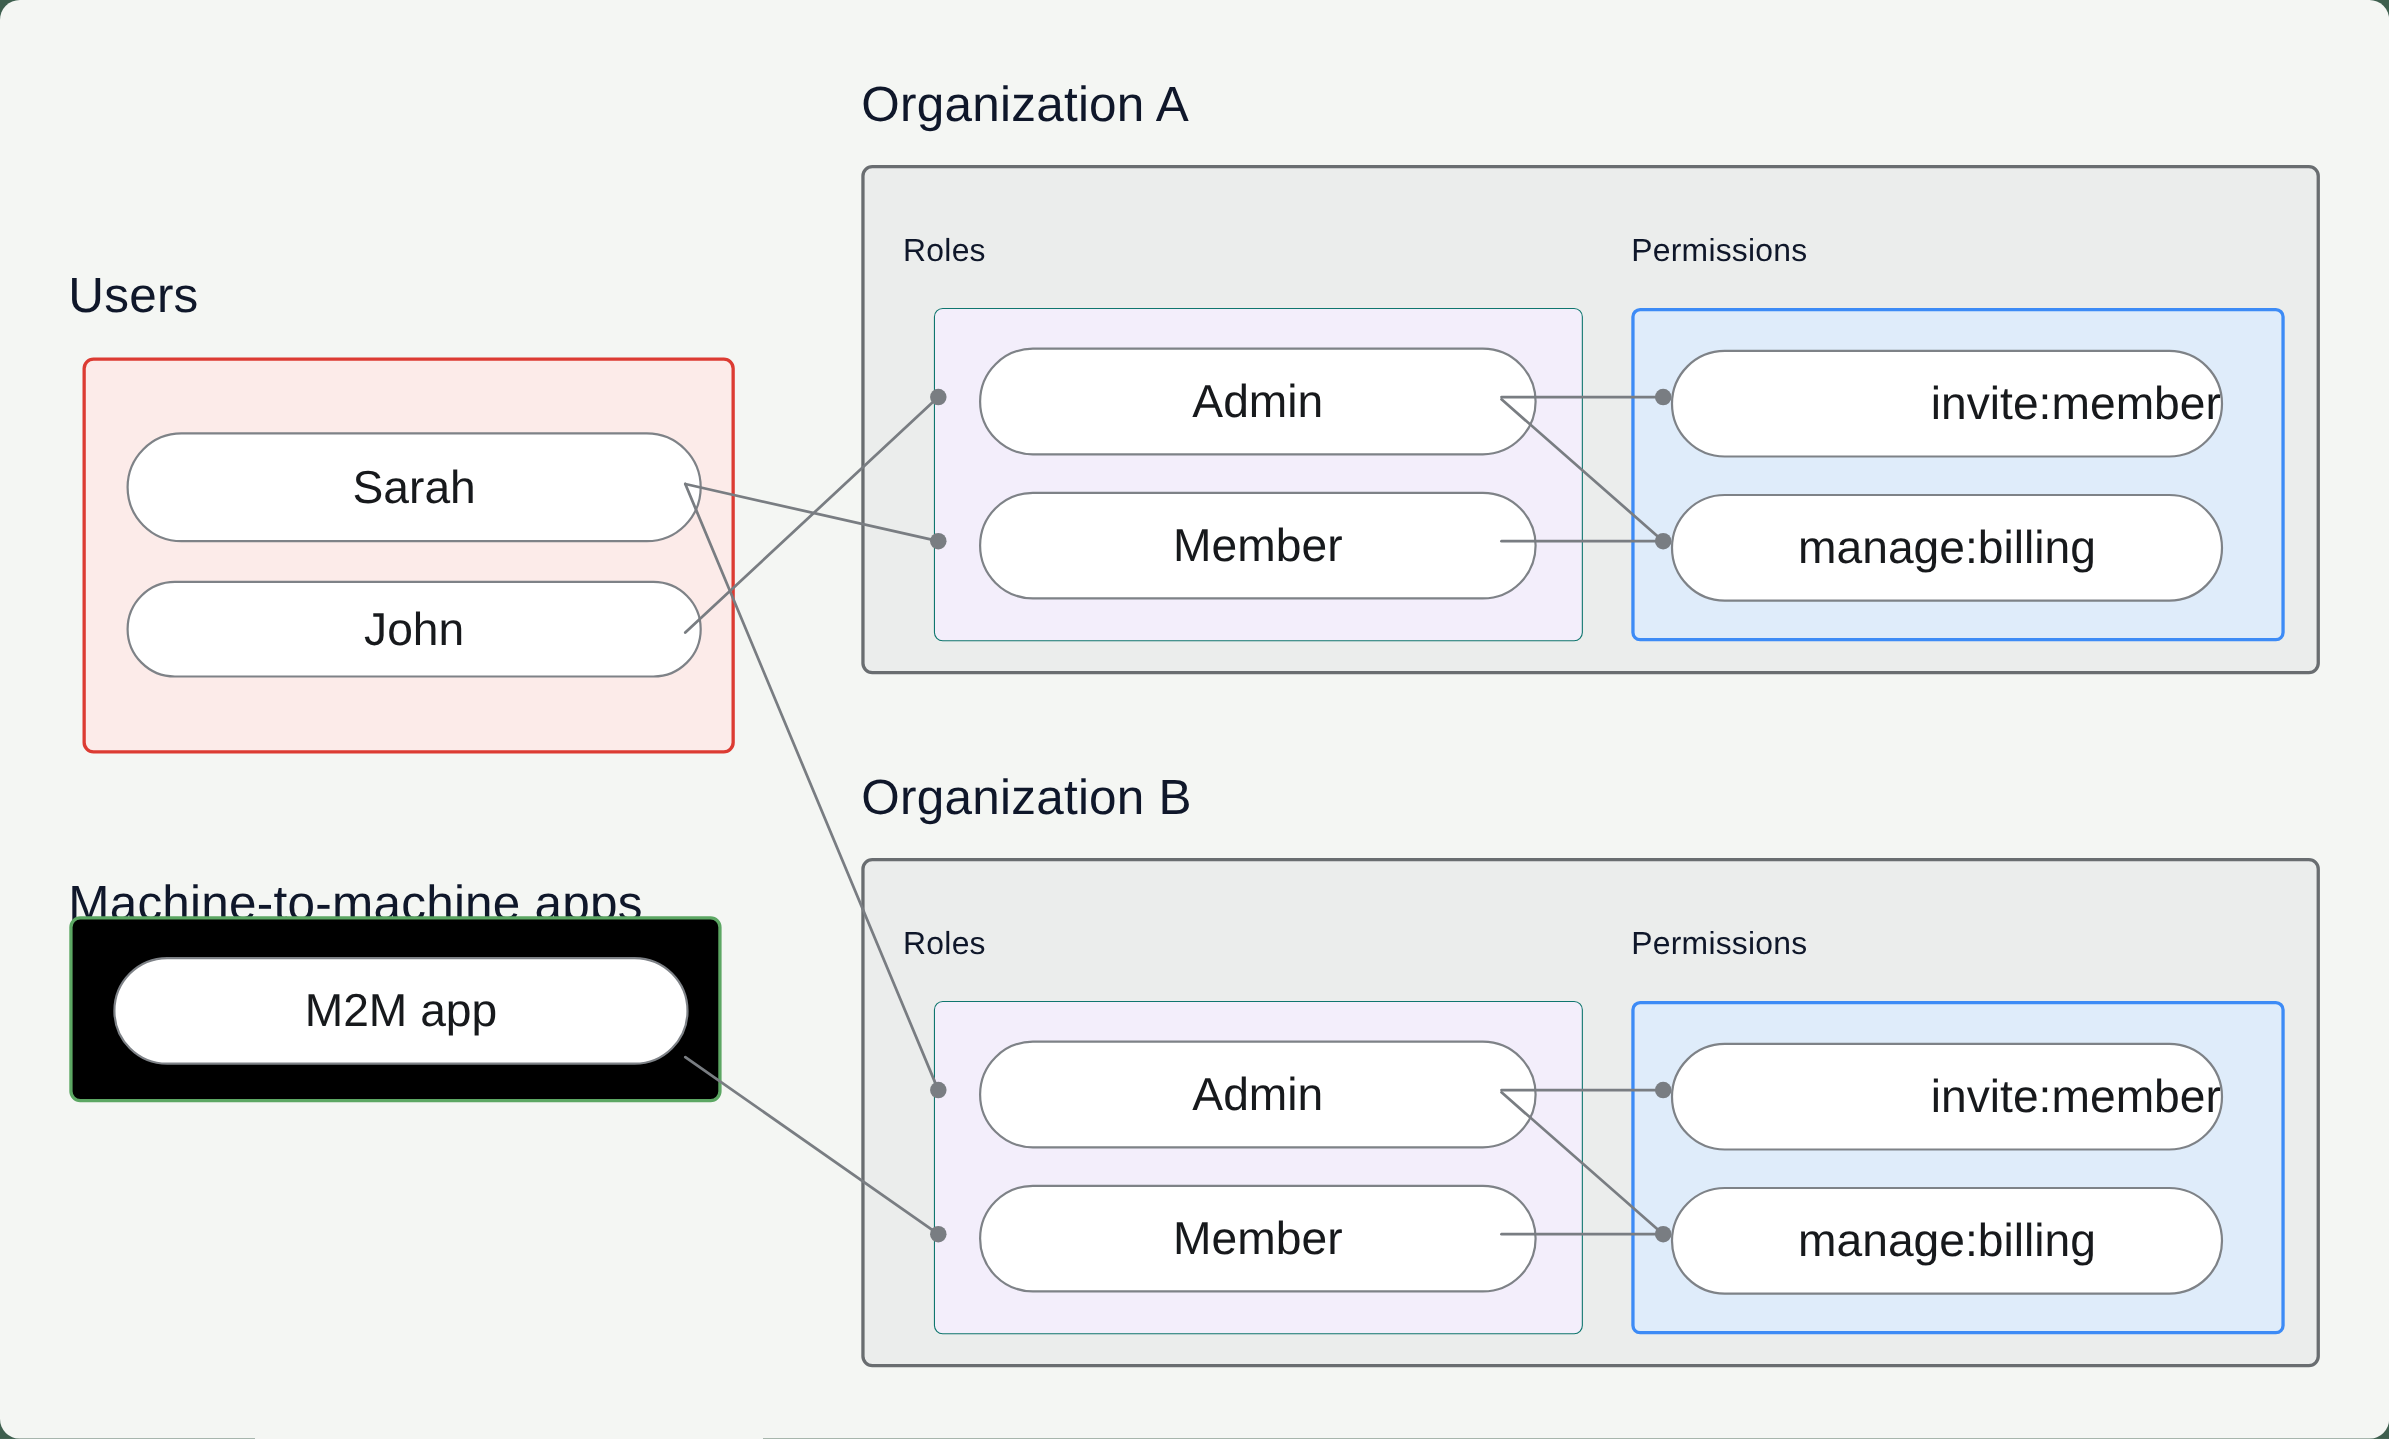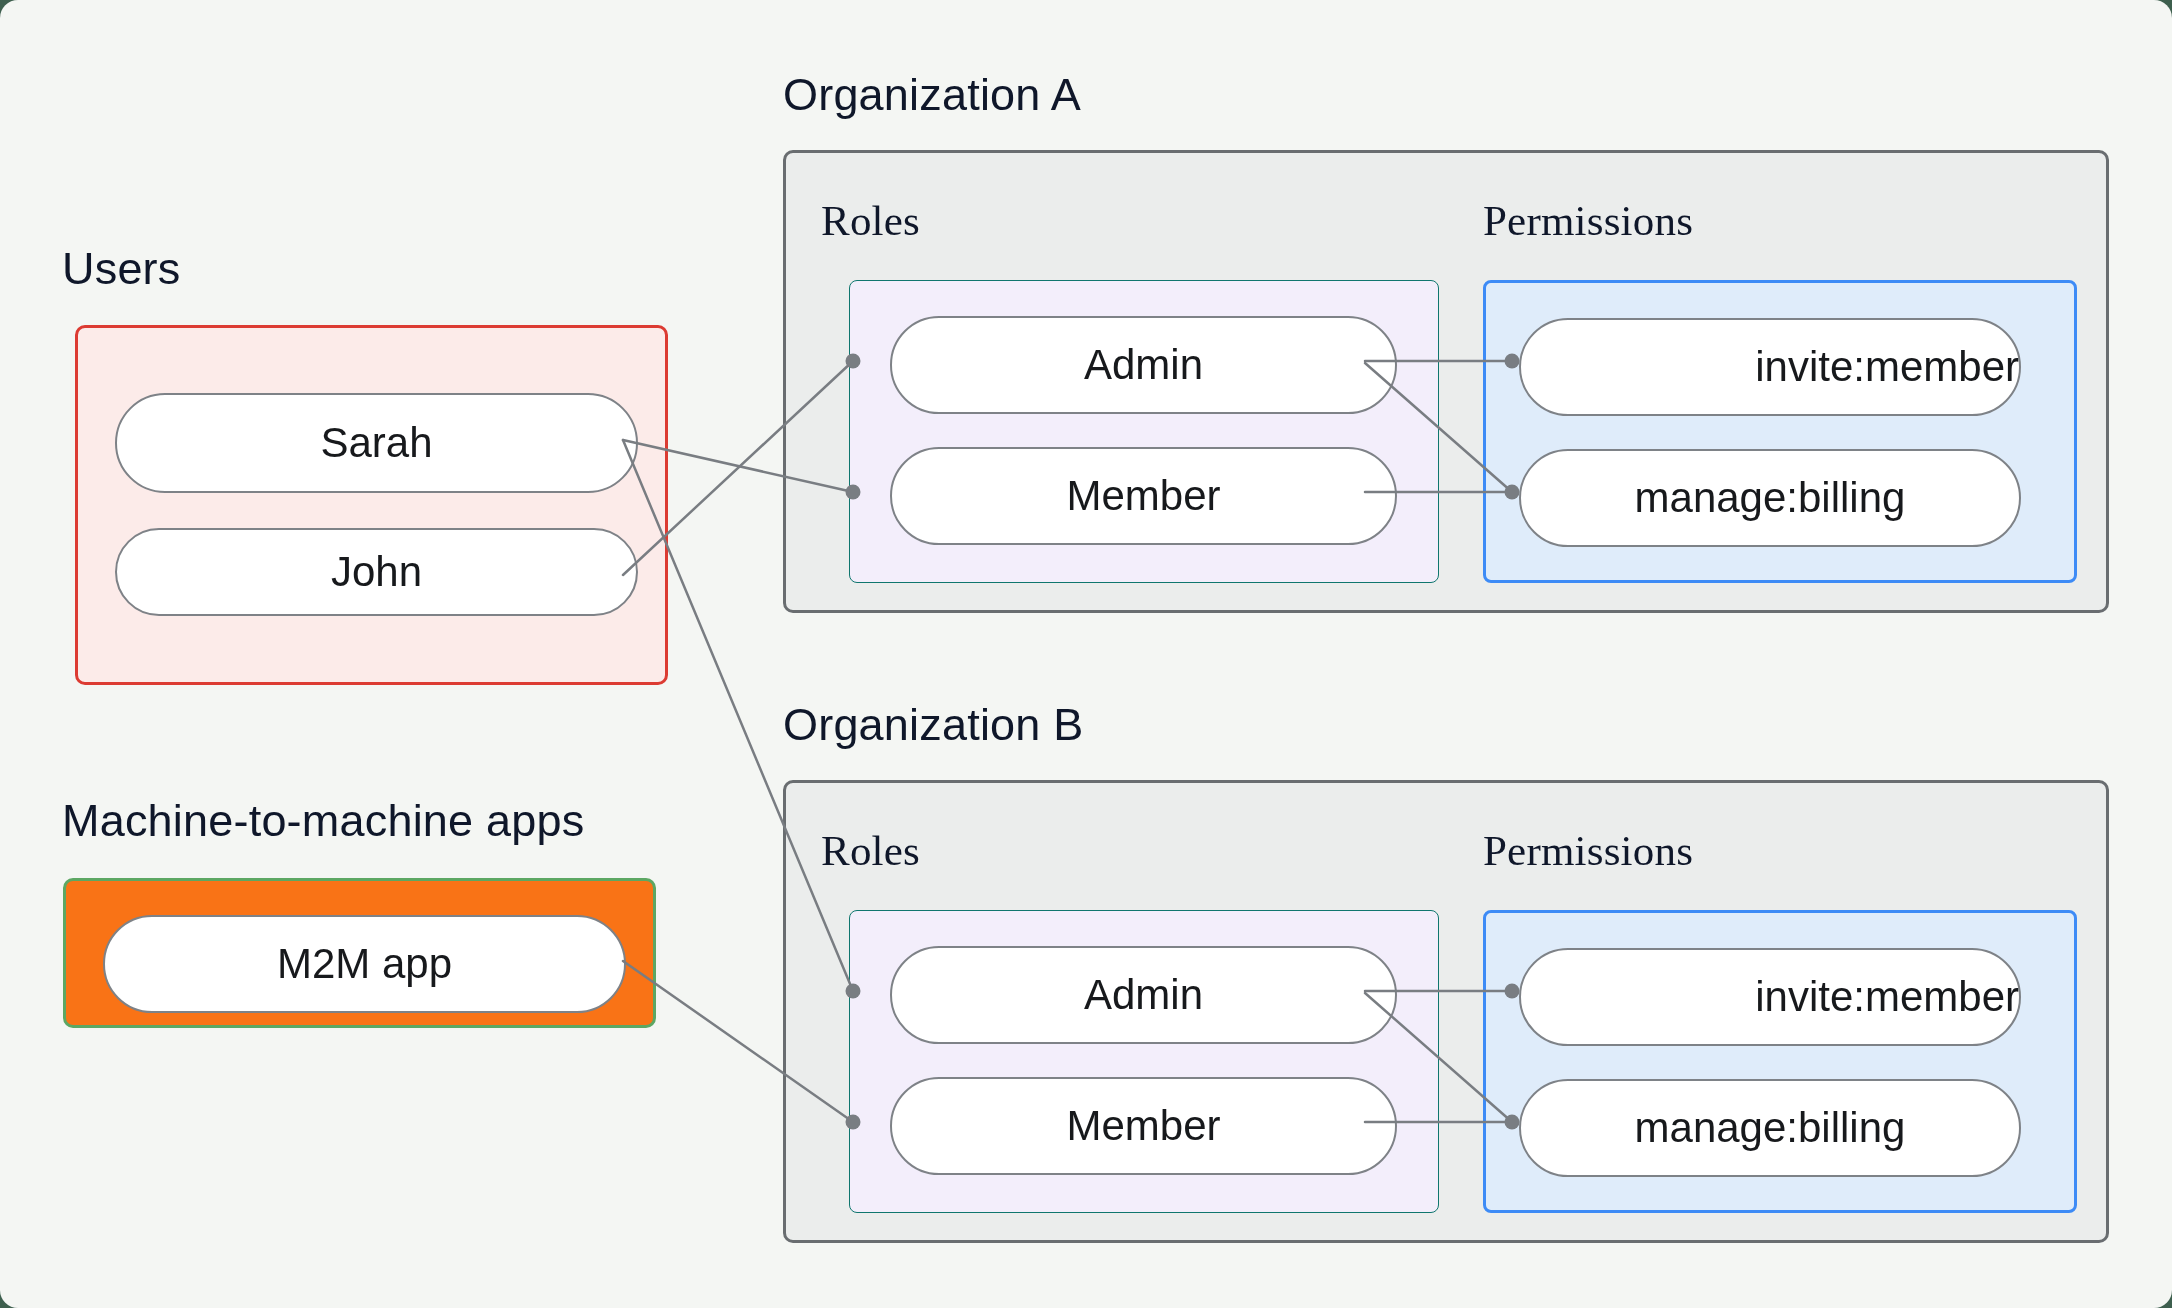--- a/index.html
+++ b/index.html
@@ -30,22 +30,22 @@
     box-sizing: border-box;
   }
   .group-red {
     left: 63px; top: 325px; width: 593px; height: 360px;
     background: #fcebe9;
     border: 3px solid #dc3b32;
     border-radius: 10px;
     margin-left: 12px;
   }
   .group-green {
-    left: 63px; top: 878px; width: 593px; height: 150px;
-    background: #f97316;
+    left: 63px; top: 833px; width: 593px; height: 169px;
+    background: #000000;
     border: 3px solid #5ca763;
     border-radius: 10px;
   }
   .org-box {
     width: 1326px; height: 463px;
     background: #ebedec;
     border: 3px solid #696d70;
     border-radius: 10px;
   }
   .org-a-box { left: 783px; top: 150px; }
@@ -57,24 +57,23 @@
     border-radius: 8px;
     margin-left: 28px;
   }
   .perms-box {
     left: 697px; top: 127px; width: 594px; height: 303px;
     background: #dfecfa;
     border: 3px solid #3d8bf6;
     border-radius: 8px;
   }
   .inner-label {
-    font-size: 43px;
+    font-size: 29px;
     position: absolute;
-    top: 44px;
-    font-family: Liberation Serif, serif;
+    top: 60px;
   }
   .inner-label.roles { left: 35px; }
   .inner-label.perms { left: 697px; }
   .pill {
     position: absolute;
     box-sizing: border-box;
     background: #ffffff;
     border: 2.5px solid #7e8287;
     border-radius: 60px;
     display: flex;

